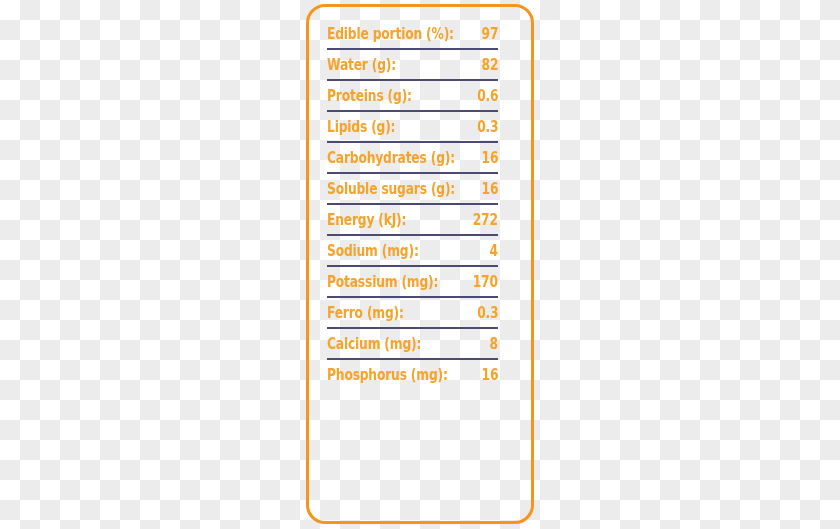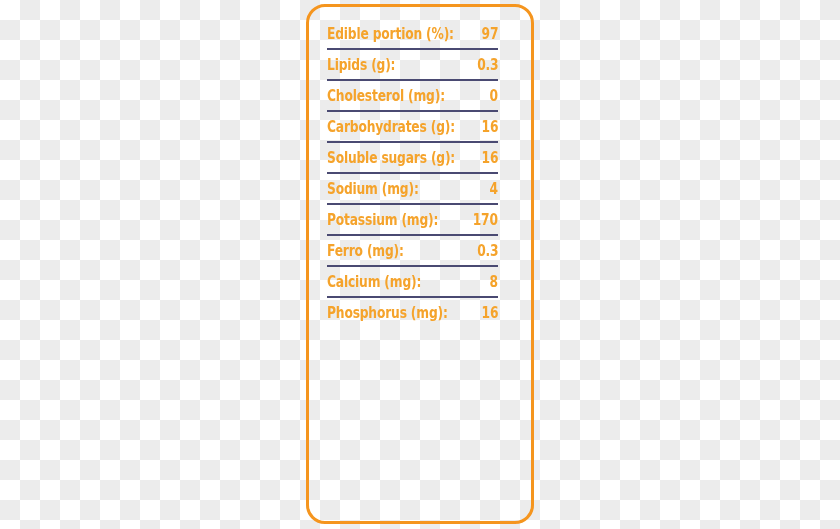--- a/index.html
+++ b/index.html
@@ -94,34 +94,42 @@
 
   <div id="panel">
 
     <div id="table">
 
     <div class="row">
           <span class="label">Edible portion (%):</span>
           <span class="value">97</span>
         </div>
         <div class="row">
+          <span class="label">Water (g):</span>
+          <span class="value">82</span>
+        </div>
+        <div class="row">
+          <span class="label">Proteins (g):</span>
+          <span class="value">0.6</span>
+        </div>
+        <div class="row">
           <span class="label">Lipids (g):</span>
           <span class="value">0.3</span>
-        </div>
-        <div class="row">
-          <span class="label">Cholesterol (mg):</span>
-          <span class="value">0</span>
         </div>
         <div class="row">
           <span class="label">Carbohydrates (g):</span>
           <span class="value">16</span>
         </div>
         <div class="row">
           <span class="label">Soluble sugars (g):</span>
           <span class="value">16</span>
+        </div>
+        <div class="row">
+          <span class="label">Energy (kJ):</span>
+          <span class="value">272</span>
         </div>
         <div class="row">
           <span class="label">Sodium (mg):</span>
           <span class="value">4</span>
         </div>
         <div class="row">
           <span class="label">Potassium (mg):</span>
           <span class="value">170</span>
         </div>
         <div class="row">

